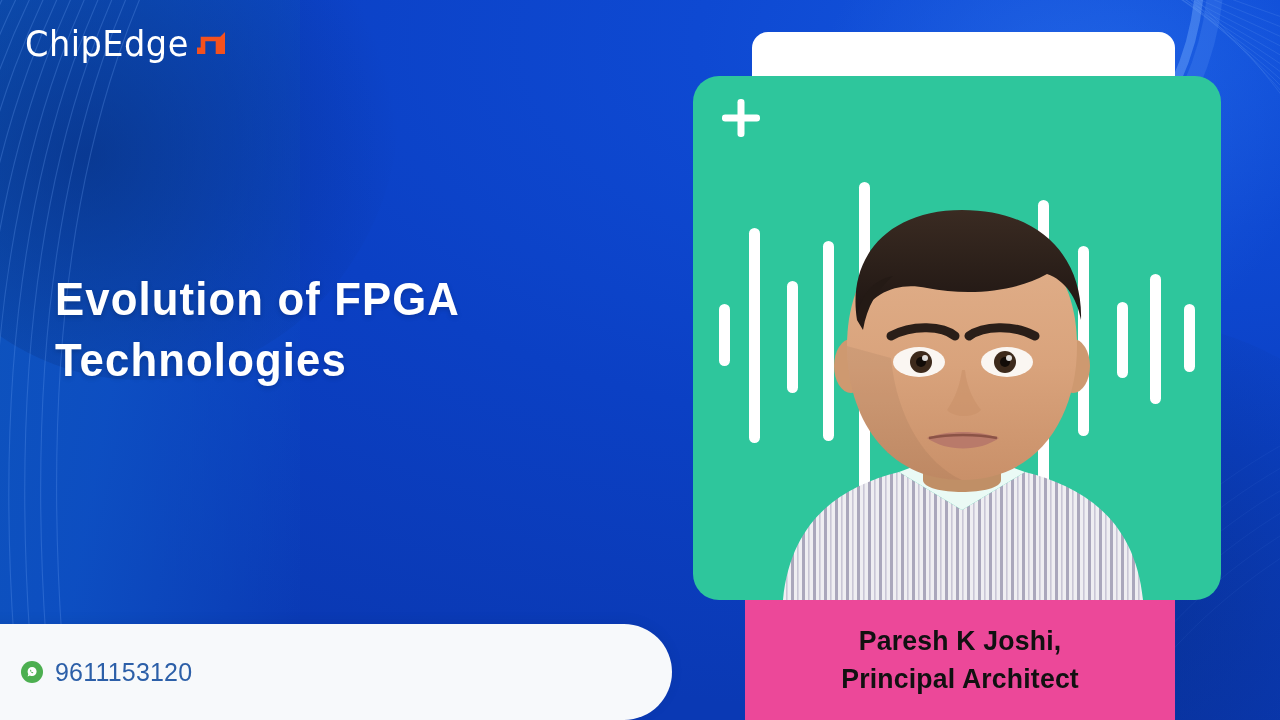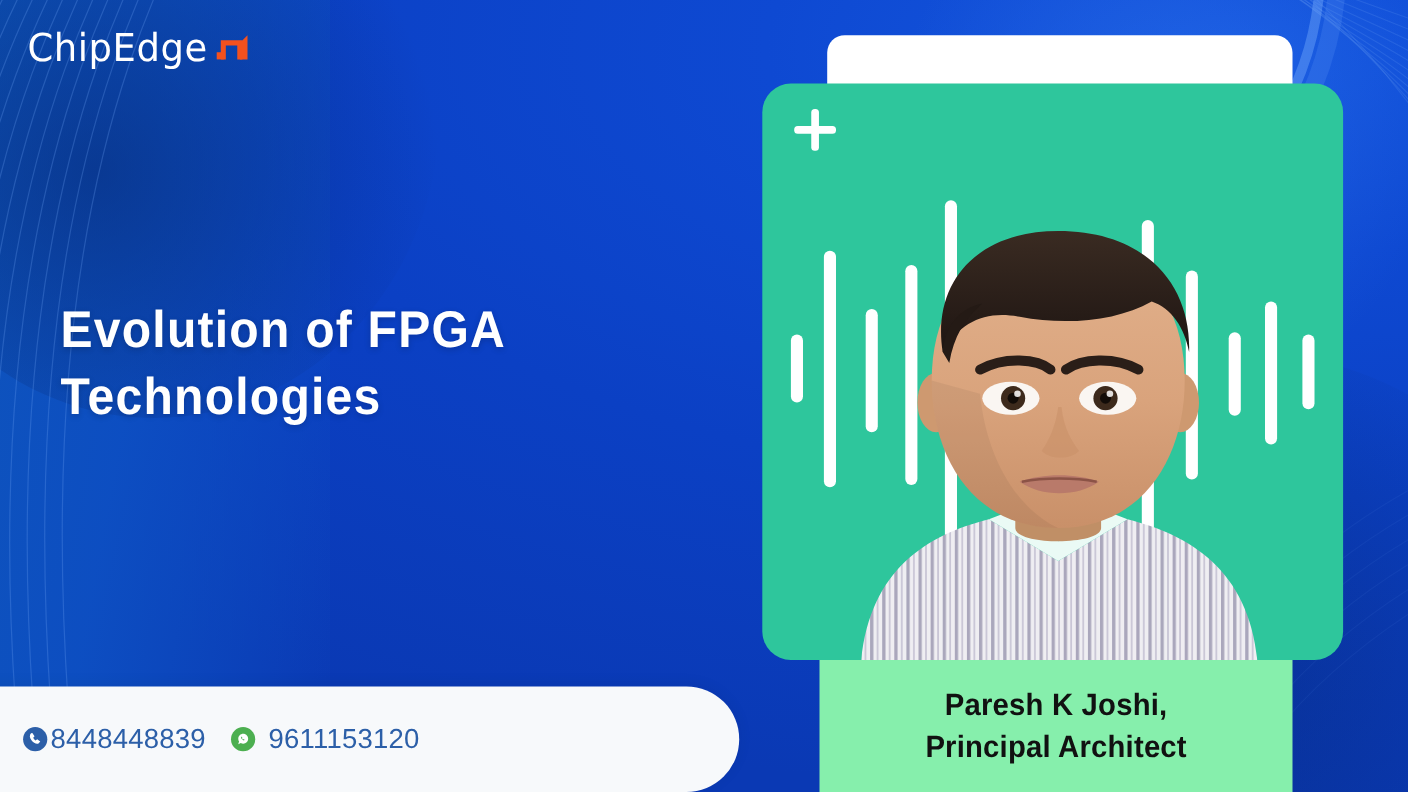--- a/index.html
+++ b/index.html
@@ -156,21 +156,21 @@
     position: absolute;
     left: 0; top: 0;
     width: 430px; height: 420px;
   }
 
   
   .name-card {
     position: absolute;
     left: 745px; top: 600px;
     width: 430px; height: 120px;
-    background: #86efac;
+    background: #ec4899;
     display: flex;
     align-items: center;
     justify-content: center;
   }
   .name-text {
     color: #111111;
     font-family: "Liberation Sans", sans-serif;
     font-weight: 700;
     font-size: 28px;
     line-height: 1.35;
@@ -408,29 +408,20 @@
   </div>
 
   <div class="name-card">
     <div class="name-text">Paresh K Joshi,
 Principal Architect</div>
   </div>
 
   <div class="contact-bar">
     <div class="contact-group">
 
-      <div class="contact-item phone">
-        <span class="phone-icon">
-          <svg viewBox="0 0 24 24" width="24" height="24">
-            <circle cx="12" cy="12" r="11" fill="#2C5FA8"></circle>
-            <path d="M8.2 6.6 C 6.6 8.2, 6.8 10.6, 8.6 13 C 10.4 15.4, 13 16.8, 15 16 L 16.6 14.2 L 13.8 12 L 12.4 13.2 C 11.4 12.6, 10.6 11.6, 10.2 10.6 L 11.4 9.4 L 9.4 6.4 Z" fill="#ffffff"></path>
-          </svg>
-        </span>
-        <span class="ci-label">8448448839</span>
-      </div>
 
       <div class="contact-item whatsapp">
         <span class="whatsapp-icon">
           <svg viewBox="0 0 24 24" width="24" height="24">
             <circle cx="12" cy="12" r="11" fill="#4CAF50"></circle>
             <path d="M7.6 16.6 L8.3 14.2 C 7.8 13.4, 7.6 12.5, 7.6 11.6 C 7.6 9.1, 9.6 7.1, 12.1 7.1 C 14.6 7.1, 16.6 9.1, 16.6 11.6 C 16.6 14.1, 14.6 16.1, 12.1 16.1 C 11.3 16.1, 10.5 15.9, 9.9 15.5 Z" fill="#ffffff"></path>
             <path d="M10.3 9.8 C 10.1 10.3, 10.2 11.1, 10.8 11.9 C 11.4 12.7, 12.2 13.1, 12.8 13.2 L 13.4 12.5 L 12.3 11.9 L 11.9 12.3 C 11.5 12, 11.2 11.6, 11 11.2 L 11.4 10.8 L 10.8 9.7 Z" fill="#4CAF50"></path>
           </svg>
         </span>
         <span class="ci-label">9611153120</span>

